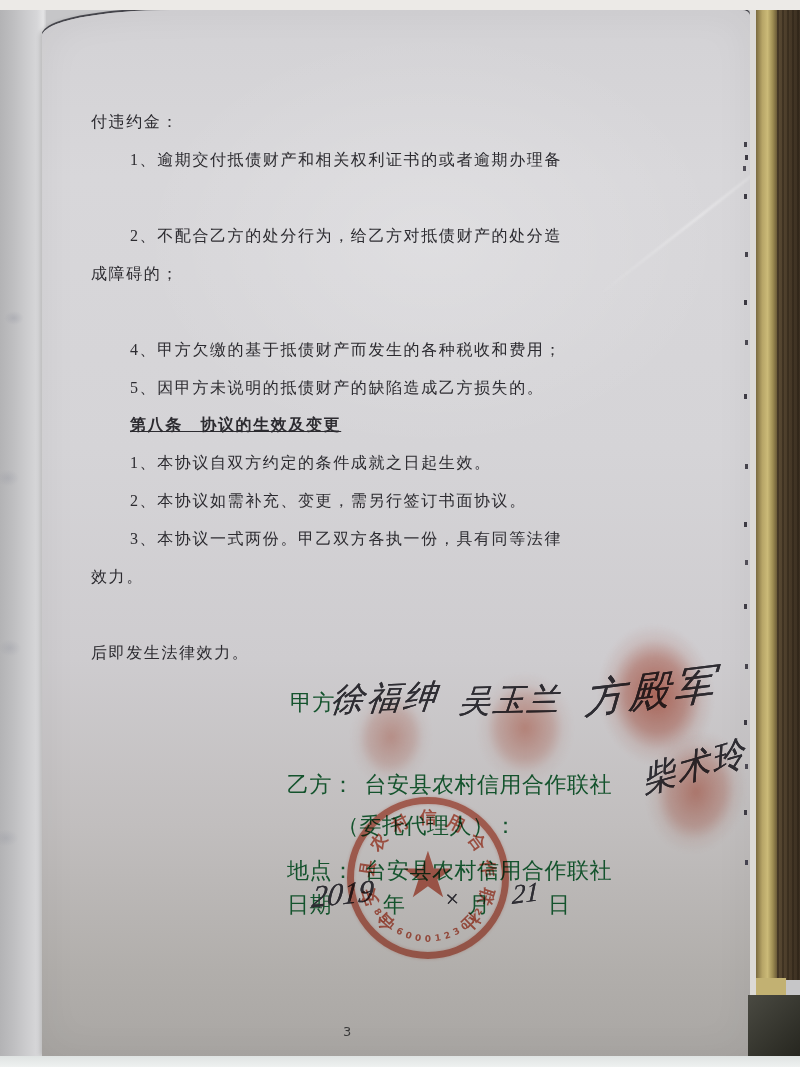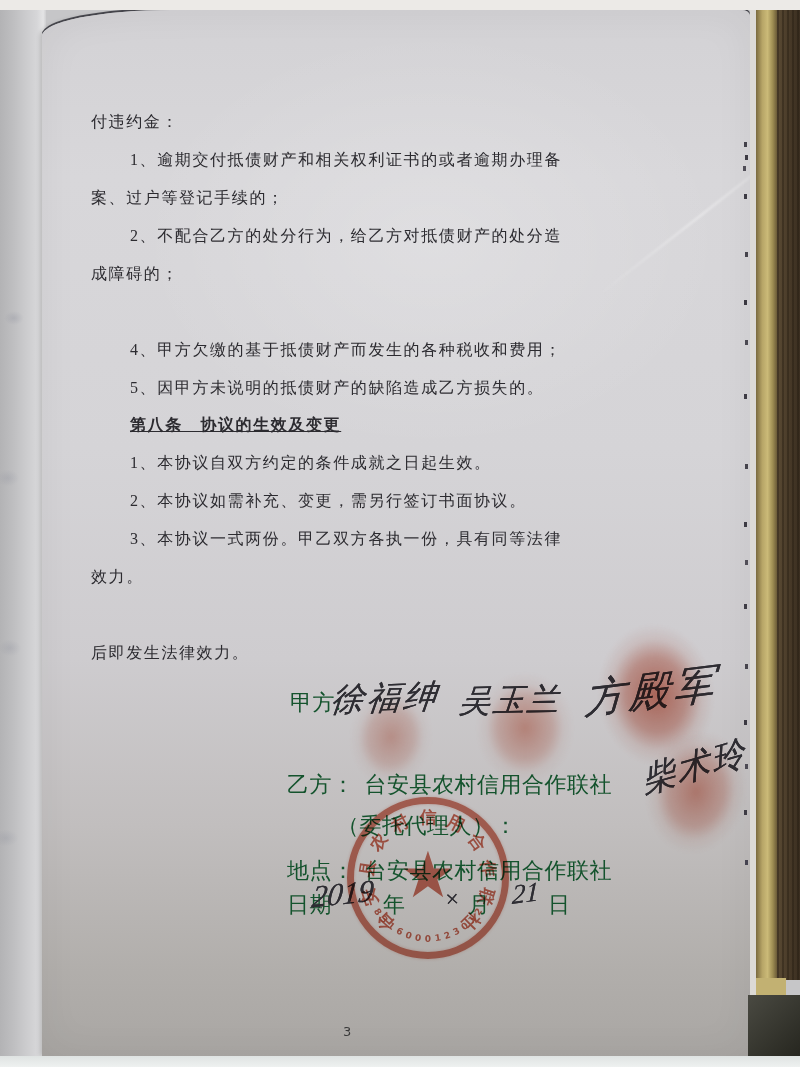--- a/index.html
+++ b/index.html
@@ -101,21 +101,20 @@
   <div class="wood-tan"></div>
   <div class="wood-dark"></div>
   <div class="wood-cap"></div>
   <div class="dark-corner"></div>
   <div class="top-strip"></div>
   <div class="bottom-strip"></div>
 
   <div class="doc-text">
     <div class="line" style="top:112px">付违约金：</div>
     <div class="line ind" style="top:150px">1、逾期交付抵债财产和相关权利证书的或者逾期办理备</div>
-    <div class="line" style="top:188px">案、过户等登记手续的；</div>
     <div class="line ind" style="top:226px">2、不配合乙方的处分行为，给乙方对抵债财产的处分造</div>
     <div class="line" style="top:264px">成障碍的；</div>
     <div class="line ind" style="top:340px">4、甲方欠缴的基于抵债财产而发生的各种税收和费用；</div>
     <div class="line ind" style="top:378px">5、因甲方未说明的抵债财产的缺陷造成乙方损失的。</div>
     <div class="line ind bold" style="top:415px">第八条　协议的生效及变更</div>
     <div class="line ind" style="top:453px">1、本协议自双方约定的条件成就之日起生效。</div>
     <div class="line ind" style="top:491px">2、本协议如需补充、变更，需另行签订书面协议。</div>
     <div class="line ind" style="top:529px">3、本协议一式两份。甲乙双方各执一份，具有同等法律</div>
     <div class="line" style="top:567px">效力。</div>
     <div class="line" style="top:643px">后即发生法律效力。</div>

